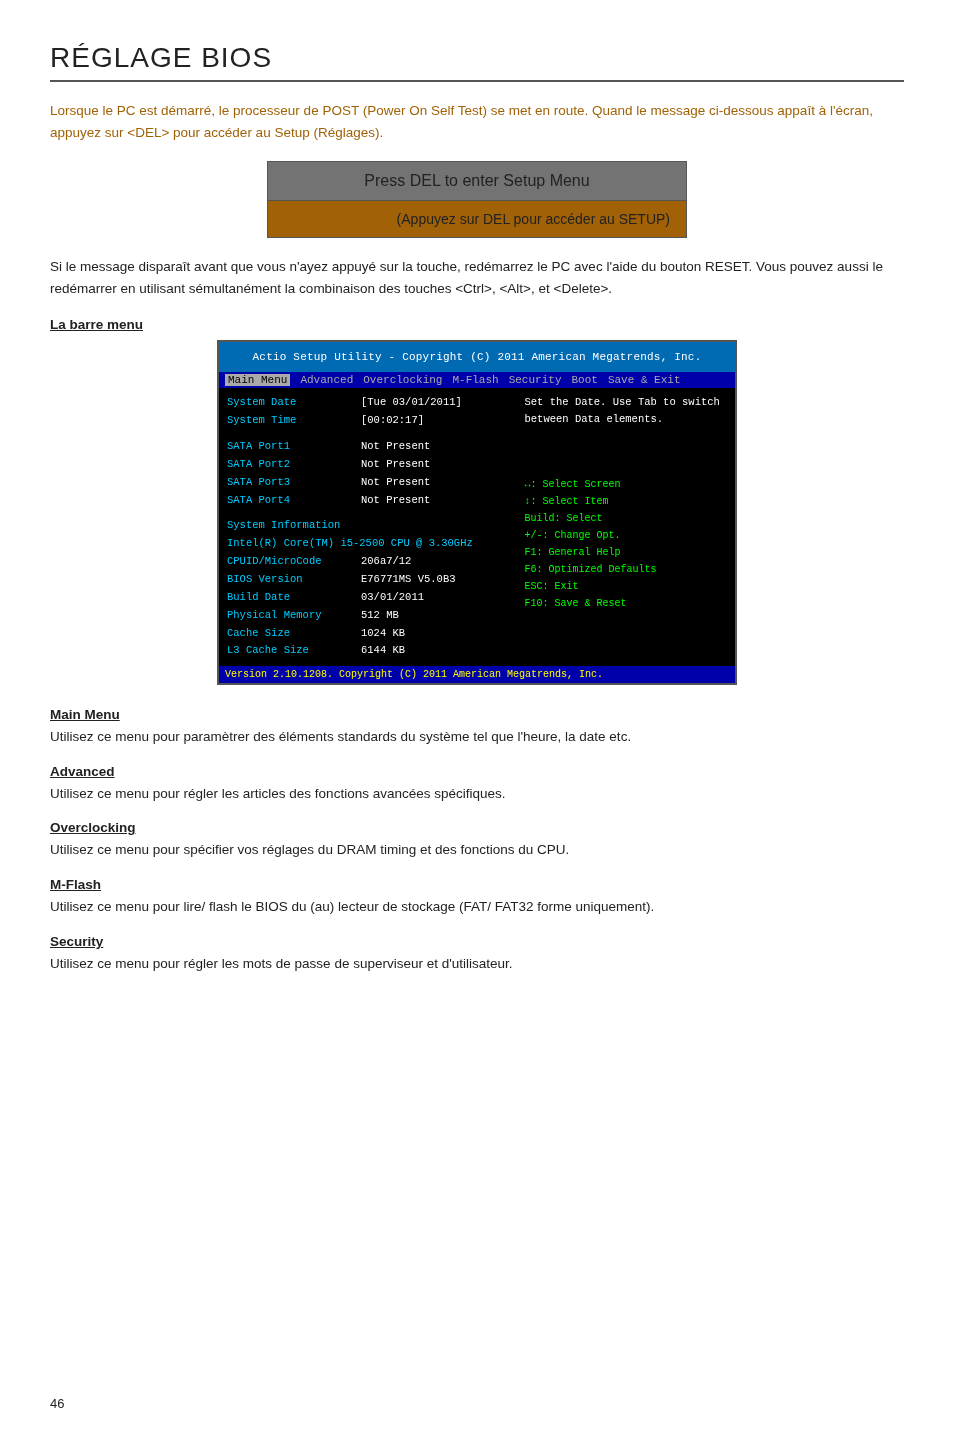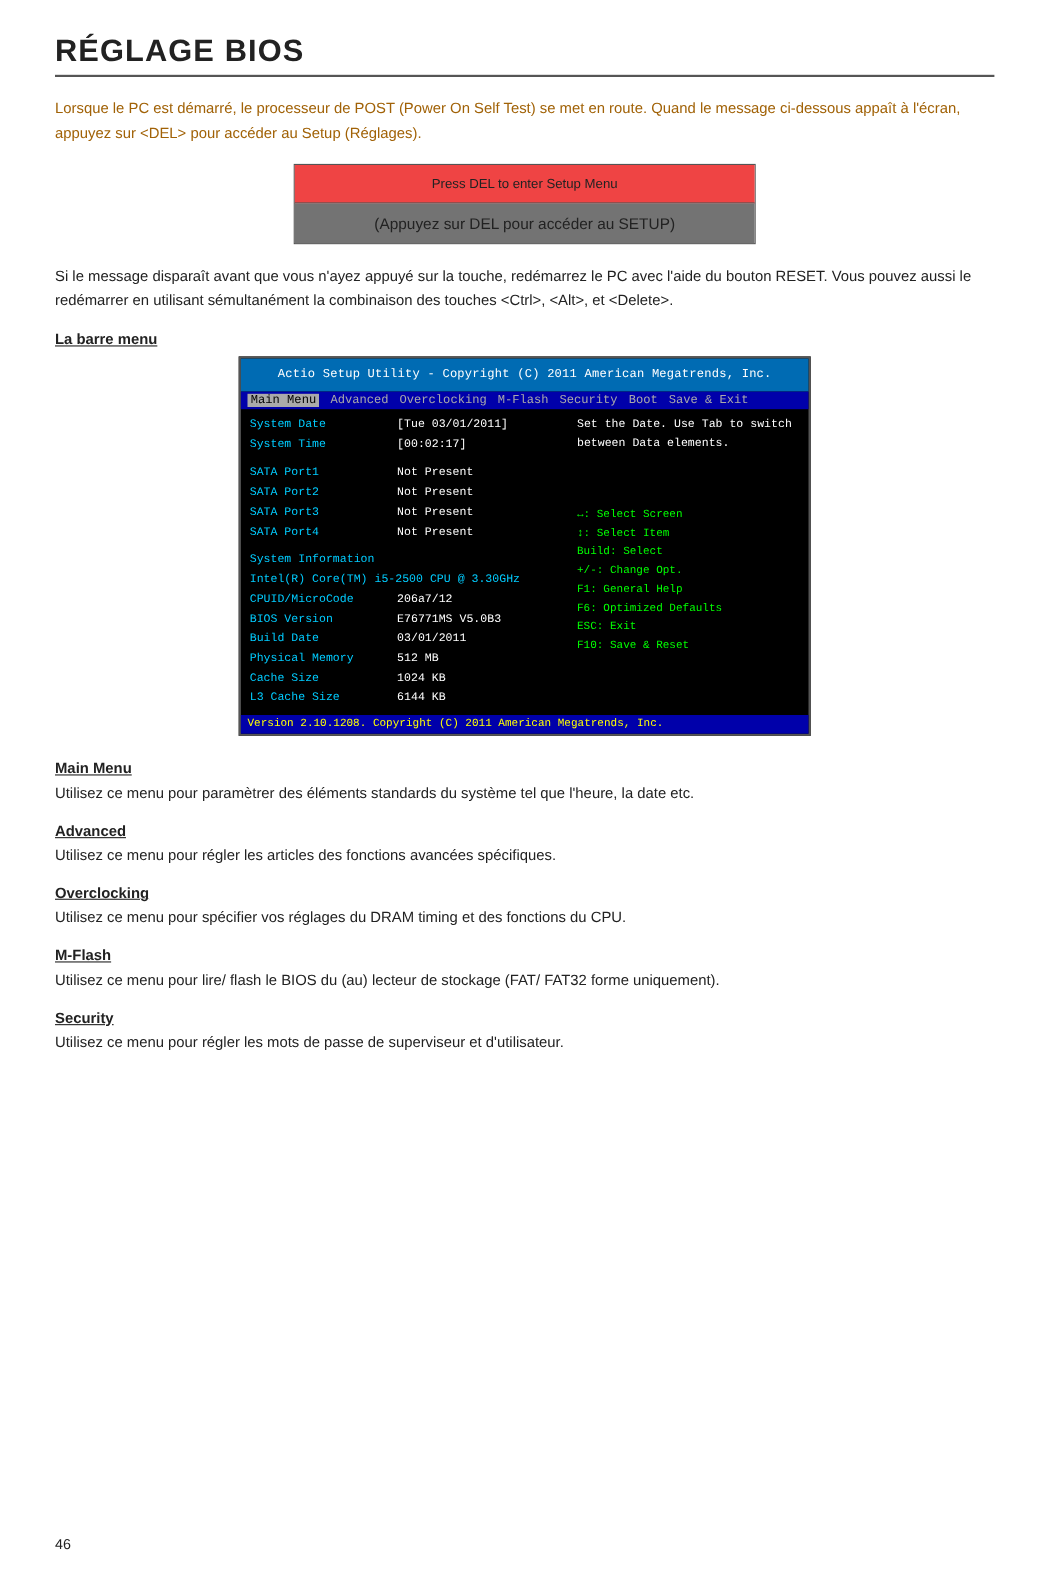--- a/index.html
+++ b/index.html
@@ -8,24 +8,25 @@
       min-height: 1431px;
       background: #ffffff;
       font-family: Arial, sans-serif;
       font-size: 14px;
       color: #222;
       padding: 30px 50px 40px 50px;
     }
 
     .page-title {
       font-size: 28px;
-      font-weight: bold;
+      font-weight: normal;
       color: #222;
       margin-bottom: 6px;
       letter-spacing: 1px;
+      margin-top: 12px;
     }
 
     .title-underline {
       border: none;
       border-top: 2px solid #555;
       margin-bottom: 18px;
     }
 
     .intro-text {
       font-size: 13.5px;
@@ -35,32 +36,33 @@
     }
 
     .press-del-box {
       border: 1px solid #555;
       width: 420px;
       margin: 0 auto 18px auto;
       text-align: center;
     }
 
     .press-del-top {
-      background: #ef4444;
-      padding: 10px 16px;
-      font-size: 12px;
-      color: #222;
-      border-bottom: 1px solid #555;
-    }
-
-    .press-del-bottom {
       background: #737373;
       padding: 10px 16px;
+      font-size: 16px;
+      color: #222;
+      border-bottom: 1px solid #555;
+    }
+
+    .press-del-bottom {
+      background: #a16207;
+      padding: 10px 16px;
       font-size: 14px;
       color: #222;
+      text-align: right;
     }
 
     .body-text {
       font-size: 13.5px;
       line-height: 1.6;
       margin-bottom: 18px;
       color: #222;
     }
 
     .section-heading {

